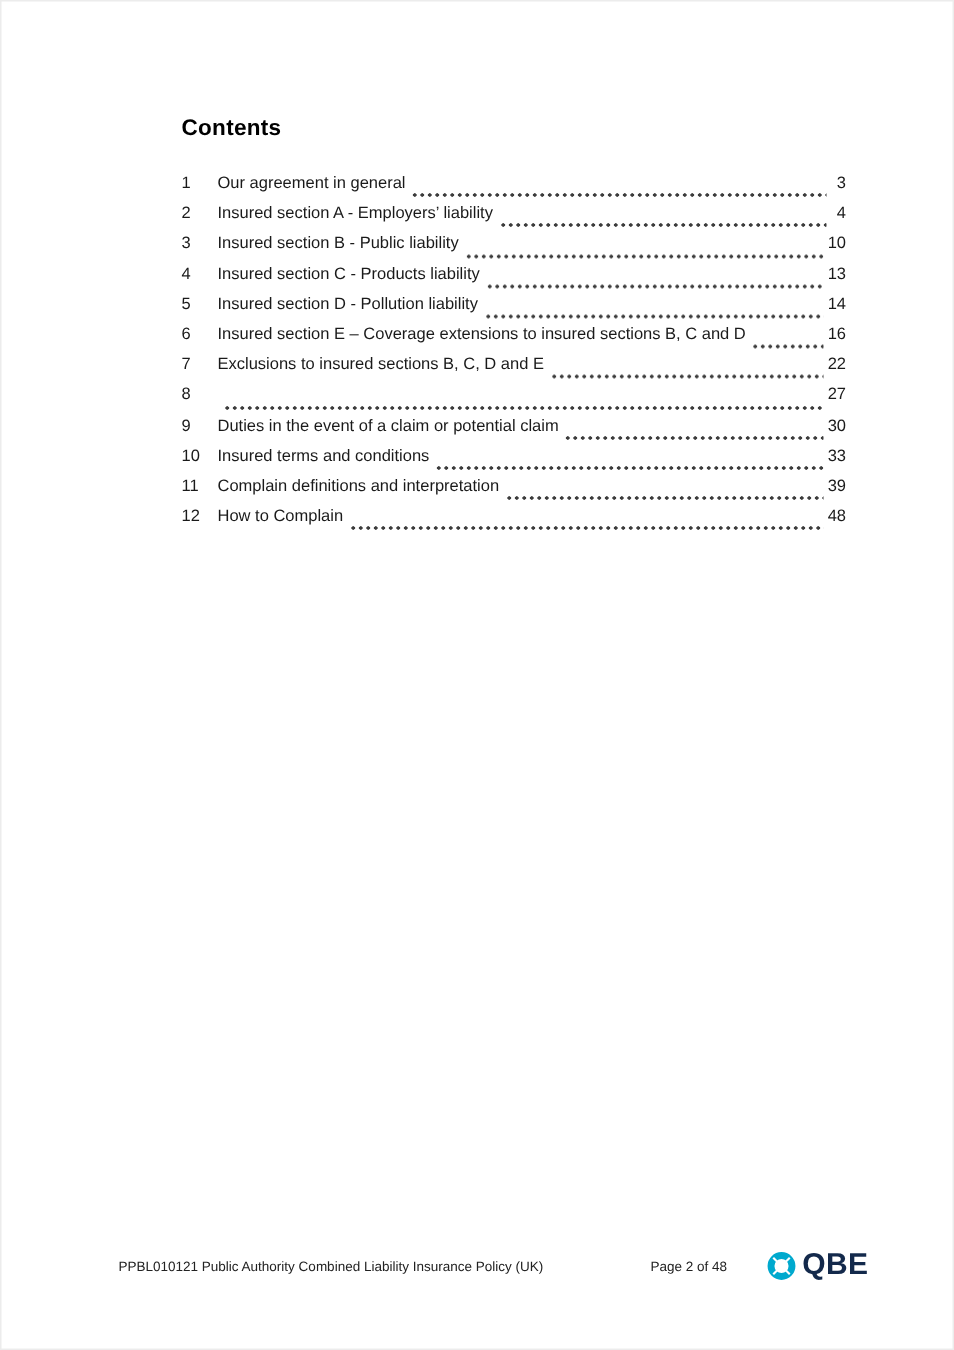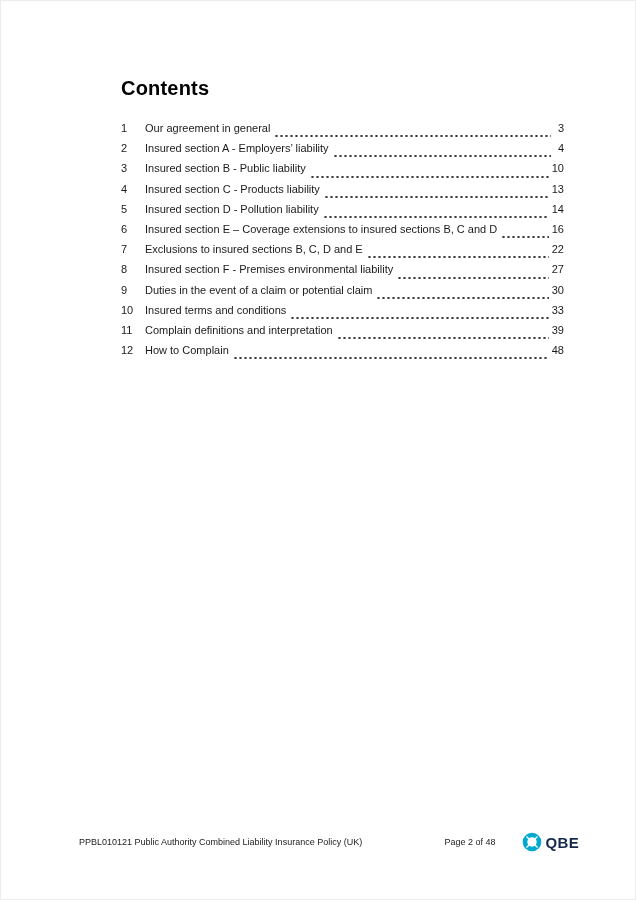--- a/index.html
+++ b/index.html
@@ -18,21 +18,21 @@
     background: #ffffff;
     border: 1px solid #ececec;
   }
   .content {
     position: absolute;
     top: 76px;
     left: 120px;
     right: 71px;
   }
   .doc-title {
-    font-size: 20px;
+    font-size: 15px;
     font-weight: bold;
     color: #000000;
     margin-bottom: 22px;
     letter-spacing: 0.2px;
   }
   .toc-list { width: 100%; }
   .toc-row {
     display: flex;
     align-items: baseline;
     height: 20.2px;
@@ -79,21 +79,21 @@
     align-items: center;
     gap: 26px;
   }
   .qbe-logo {
     display: flex;
     align-items: center;
     gap: 4px;
   }
   .qbe-mark { display: block; }
   .qbe-text {
-    font-size: 15px;
+    font-size: 20px;
     font-weight: bold;
     color: #13294b;
     letter-spacing: 0.3px;
     font-family: "Liberation Sans", sans-serif;
   }
 </style>
 </head>
 <body>
 
 <div class="page">
@@ -146,21 +146,20 @@
 
   <div class="toc-row">
     <span class="toc-num">7</span>
     <span class="toc-label">Exclusions to insured sections B, C, D and E</span>
     <span class="toc-leader"></span>
     <span class="toc-page">22</span>
   </div>
 
   <div class="toc-row">
     <span class="toc-num">8</span>
-    <span class="toc-label">Insured section F - Premises environmental liability</span>
     <span class="toc-leader"></span>
     <span class="toc-page">27</span>
   </div>
 
   <div class="toc-row">
     <span class="toc-num">9</span>
     <span class="toc-label">Duties in the event of a claim or potential claim</span>
     <span class="toc-leader"></span>
     <span class="toc-page">30</span>
   </div>

